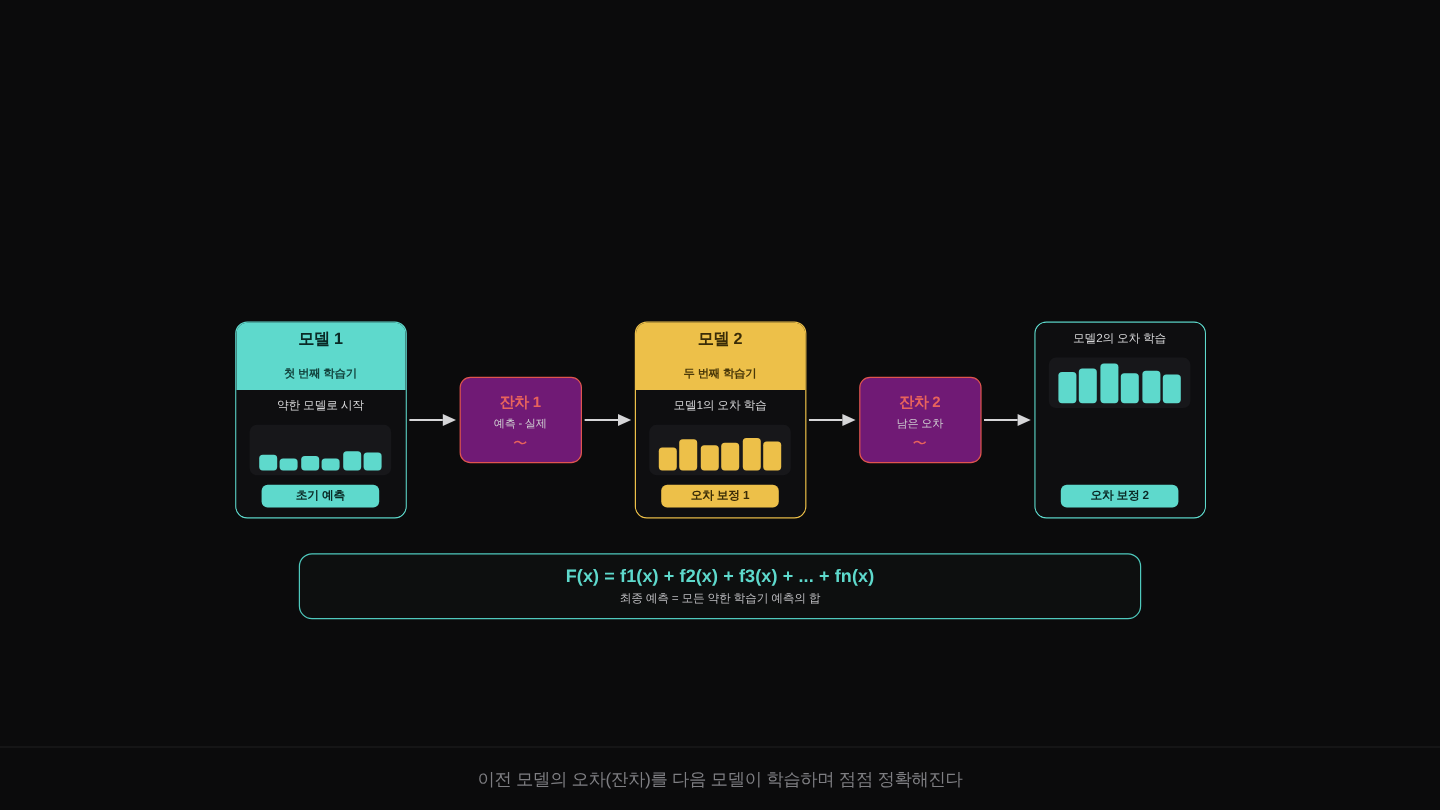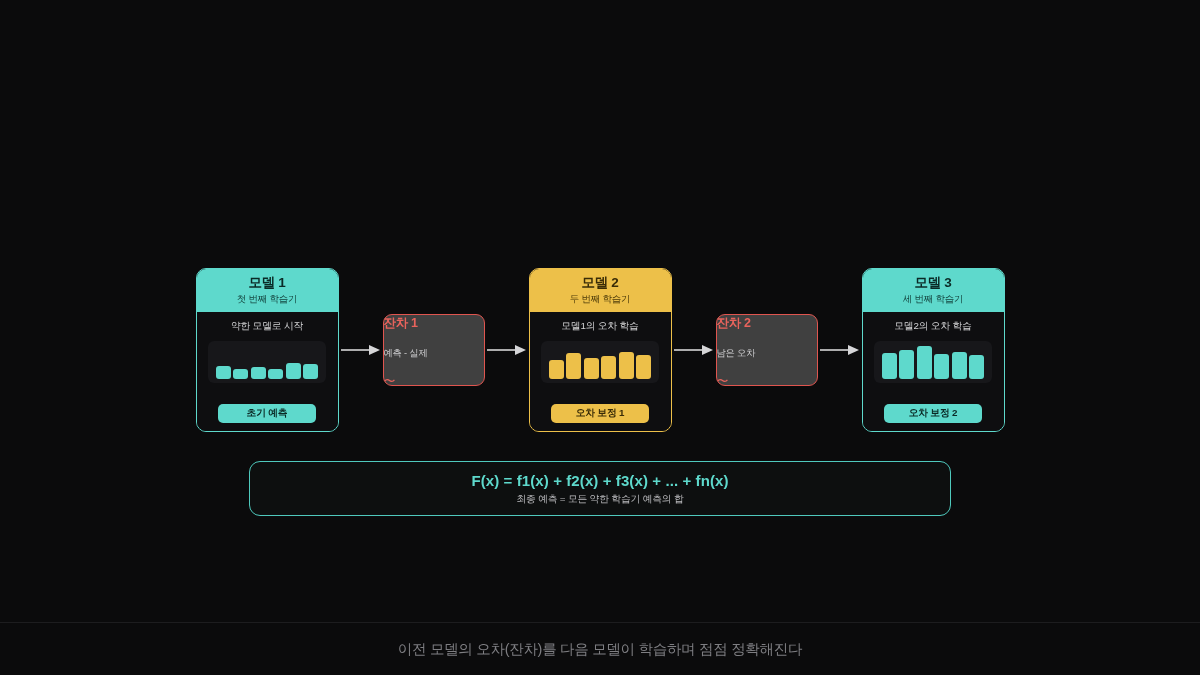--- a/index.html
+++ b/index.html
@@ -105,24 +105,24 @@
     font-size: 13.5px;
     font-weight: bold;
     color: #0a2a26;
     line-height: 1.25;
     letter-spacing: -0.3px;
   }
   .card.amber .card-title { color: #3a2c07; }
 
   .card-sub {
     font-size: 9.5px;
-    font-weight: normal;
+    font-weight: bold;
     color: #13443e;
     line-height: 1.3;
-    margin-top: 1px;
+    margin-top: 14px;
     letter-spacing: -0.2px;
   }
   .card.amber .card-sub { color: #4a3808; }
 
   .card-body {
     flex: 1 1 auto;
     display: flex;
     flex-direction: column;
     align-items: center;
     padding: 8px 20px 8px;
@@ -172,26 +172,27 @@
   }
   .card.teal  .card-foot { background: #5ed9cc; color: #0a2a26; }
   .card.amber .card-foot { background: #edc049; color: #3a2c07; }
 
   
   .residual {
     width: 102px;
     height: 72px;
     border: 1.2px solid #e0554f;
     border-radius: 9px;
-    background: #404040;
+    background: #701a75;
     display: flex;
     flex-direction: column;
+    align-items: center;
     justify-content: center;
     flex: 0 0 auto;
-    gap: 15px;
+    gap: 3px;
   }
   .residual-title {
     font-size: 12.5px;
     font-weight: bold;
     color: #e8635c;
     letter-spacing: -0.3px;
   }
   .residual-sub {
     font-size: 9.3px;
     color: #cfcfd1;
@@ -341,24 +342,20 @@
     </div>
 
     <div class="arrow">
       <svg width="40" height="12" viewBox="0 0 40 12">
         <line x1="0" y1="6" x2="28" y2="6" stroke="#d6d6d8" stroke-width="1.6"></line>
         <polygon points="28,1 39,6 28,11" fill="#d6d6d8"></polygon>
       </svg>
     </div>
 
     <div class="card teal">
-      <div class="card-head">
-        <div class="card-title">모델 3</div>
-        <div class="card-sub">세 번째 학습기</div>
-      </div>
       <div class="card-body">
         <div class="card-desc">모델2의 오차 학습</div>
         <div class="bars">
             <div class="bar" style="height: 26px;"></div>
             <div class="bar" style="height: 29px;"></div>
             <div class="bar" style="height: 33px;"></div>
             <div class="bar" style="height: 25px;"></div>
             <div class="bar" style="height: 27px;"></div>
             <div class="bar" style="height: 24px;"></div>
           </div>

